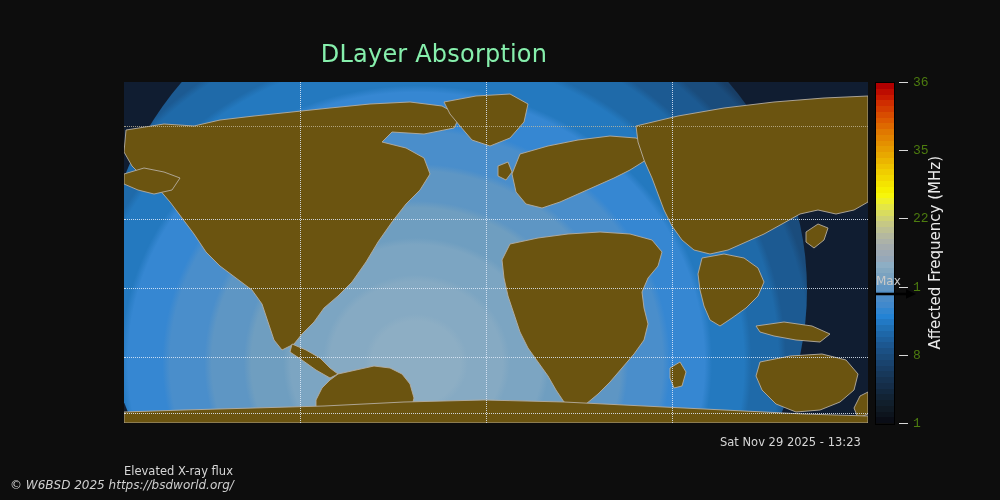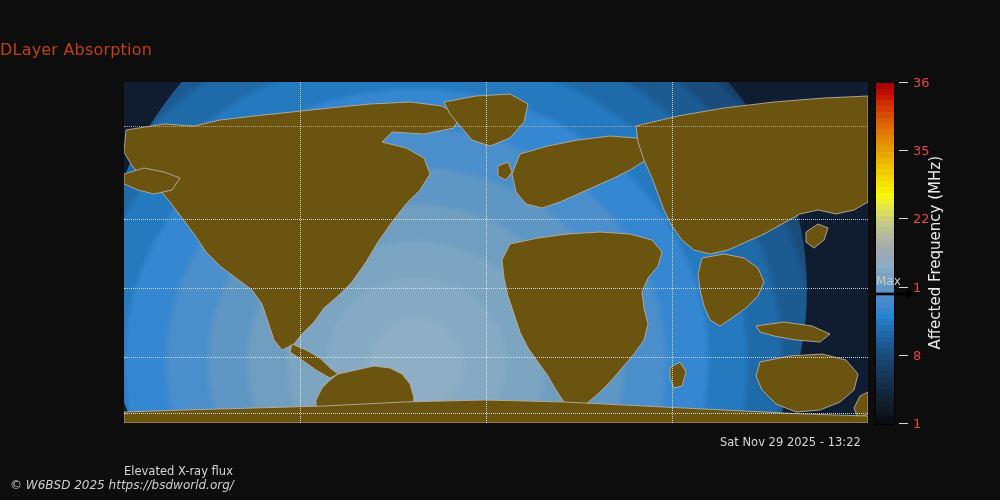--- a/index.html
+++ b/index.html
@@ -7,22 +7,22 @@
     width:1000px;height:500px;
     background:#0d0d0d;
     font-family:"DejaVu Sans","Liberation Sans",sans-serif;
     overflow:hidden;position:relative;
   }
   #stage{position:absolute;left:0;top:0;width:1000px;height:500px;}
 
   
   .title{
     position:absolute;left:0;top:40px;width:868px;
-    text-align:left;color:#c2410c;
-    font-size:16px;letter-spacing:.2px;
+    text-align:center;color:#86efac;
+    font-size:24px;letter-spacing:.2px;
     font-family:"DejaVu Sans","Liberation Sans",sans-serif;
   }
 
   
   .map-frame{
     position:absolute;left:124px;top:82px;width:744px;height:341px;
     background:#101d31;overflow:hidden;
   }
   .map-svg{position:absolute;left:0;top:0;width:744px;height:341px;display:block;}
 
@@ -36,22 +36,22 @@
   .cbar{
     position:absolute;left:875px;top:82px;width:18px;height:341px;
     border:1px solid #000;box-sizing:content-box;
   }
   .cband{width:100%;display:block;}
   .ctick{
     position:absolute;left:899px;width:9px;height:0;
     border-top:1.5px solid #d8d8d8;
   }
   .clabel{
-    position:absolute;left:913px;color:#ef4444;font-size:13px;
-    transform:translateY(-50%);white-space:nowrap;
+    position:absolute;left:913px;color:#4d7c0f;font-size:13px;
+    transform:translateY(-50%);white-space:nowrap;font-family:Liberation Mono, monospace;
   }
   .cb-axis-label{
     position:absolute;left:924px;top:82px;height:341px;width:22px;
     color:#eaeaea;font-size:15px;
     display:flex;align-items:center;justify-content:center;
   }
   .cb-axis-label span{
     writing-mode:vertical-rl;transform:rotate(180deg);white-space:nowrap;
   }
 
@@ -282,16 +282,16 @@
 
   <div class="max-marker">
     <div class="max-text">Max</div>
     <svg class="max-arrow" viewBox="0 0 40 10">
       <line x1="0" y1="5" x2="30" y2="5" stroke="#000" stroke-width="2.6"></line>
       <polygon points="30,0.2 40,5 30,9.8" fill="#000"></polygon>
     </svg>
   </div>
 
   <div class="note note2">Elevated X-ray flux</div>
-  <div class="stamp">Sat Nov 29 2025 - 13:22</div>
+  <div class="stamp">Sat Nov 29 2025 - 13:23</div>
   <div class="copyright">© W6BSD 2025 https://bsdworld.org/</div>
 
 </div>
 
 </body></html>

